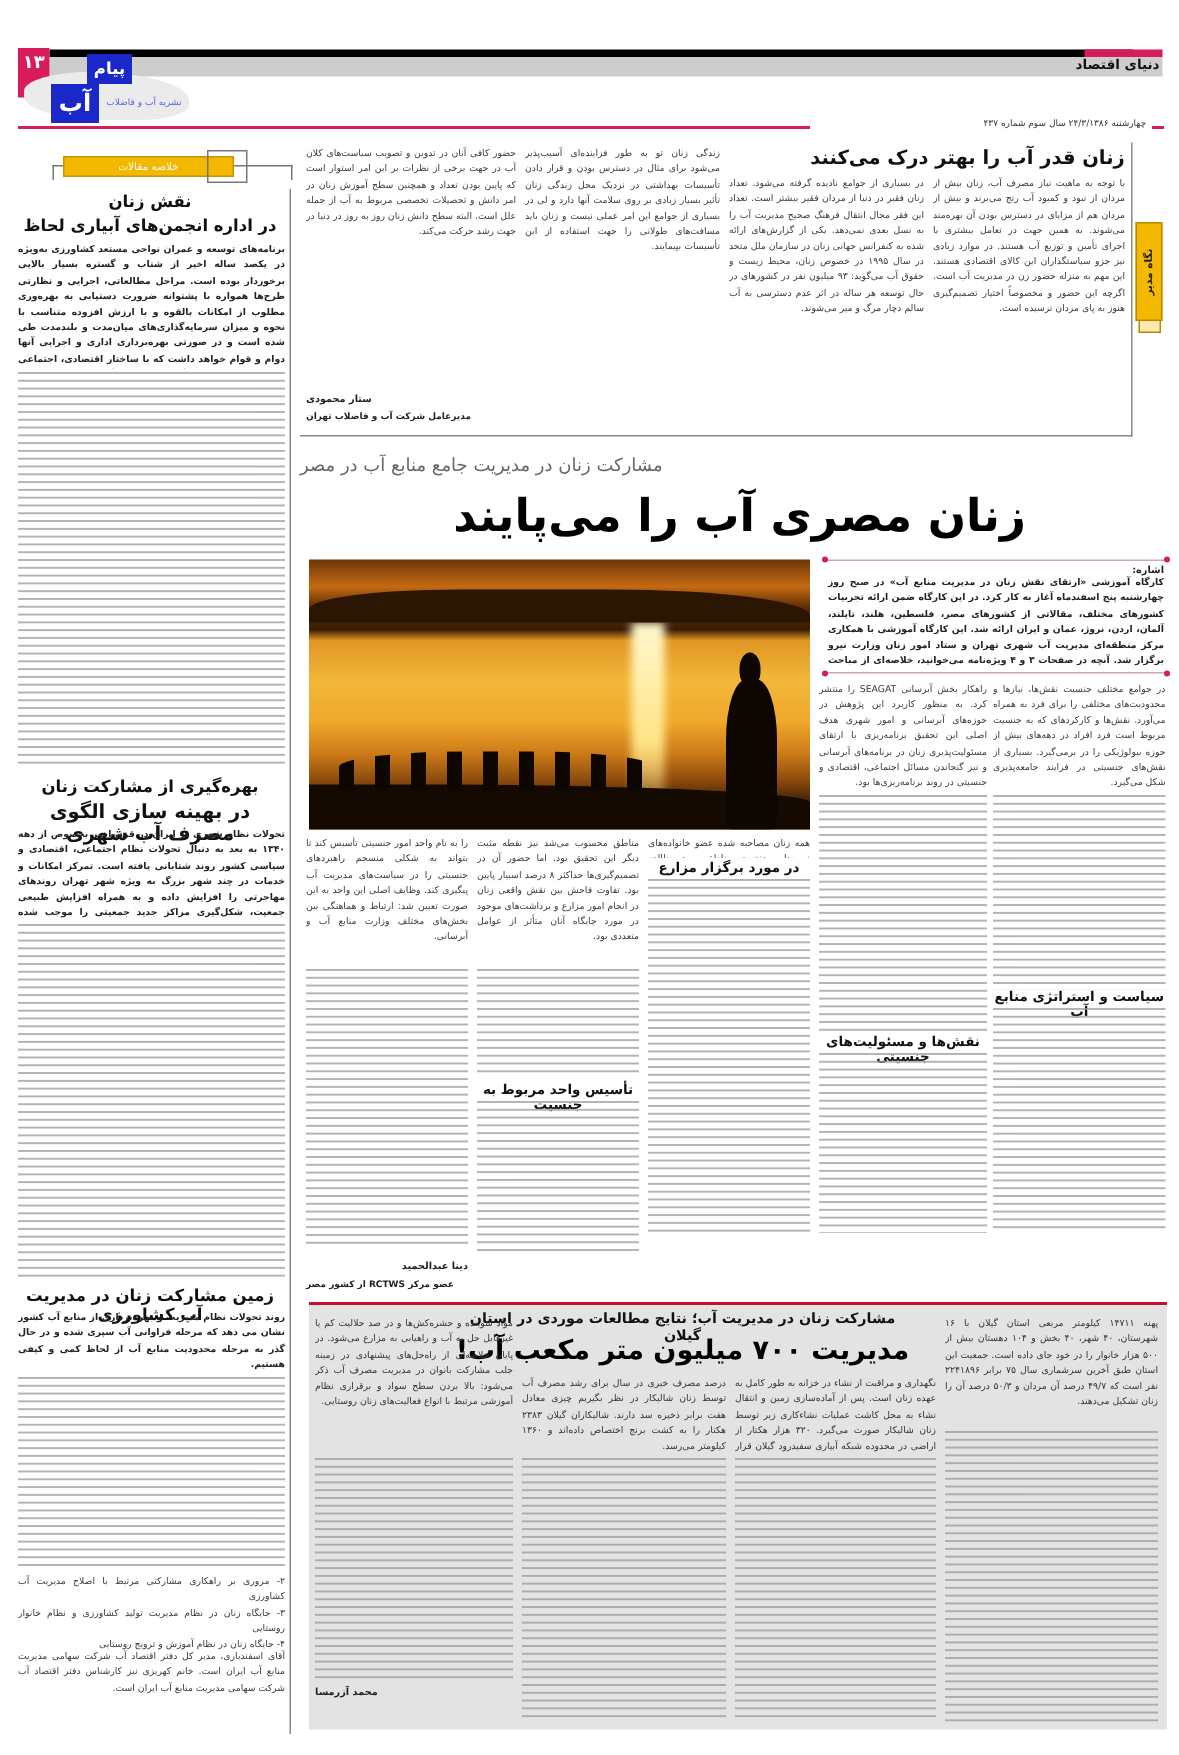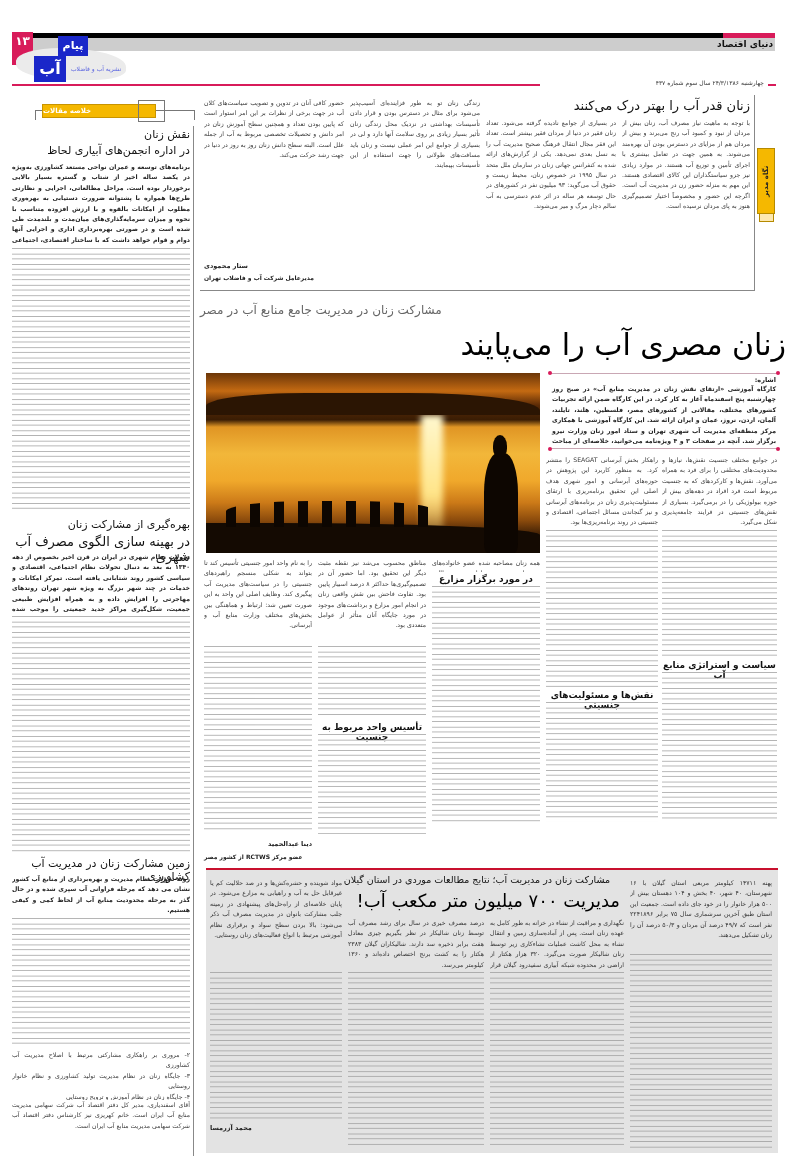--- a/index.html
+++ b/index.html
@@ -1,20 +1,20 @@
 <!DOCTYPE html>
 <html><head>
 <meta charset="utf-8">
 <style>
 *{box-sizing:border-box;margin:0;padding:0}
 body{width:786px;height:1170px;background:#fff;font-family:"DejaVu Sans",sans-serif;color:#222;position:relative;overflow:hidden}
 .abs{position:absolute}
 .txt{font-size:6.2px;line-height:10.4px;text-align:justify;direction:rtl;color:#3a3a3a;overflow:hidden}
 .fill{color:transparent;background:repeating-linear-gradient(180deg,#9a9a9a 0,#9a9a9a 1.2px,transparent 1.2px,transparent 5.2px);background-size:100% 10.4px;opacity:.75}
-.h{direction:rtl;font-weight:normal;color:#111}
+.h{direction:rtl;text-align:center;font-weight:bold;color:#111}
 .sub{direction:rtl;text-align:center;font-weight:bold;color:#111;font-size:9px}
 </style>
 </head>
 <body>
 
 <div class="abs" style="left:33px;top:33px;width:722px;height:5px;background:#000"></div>
 <div class="abs" style="left:723px;top:33px;width:52px;height:5px;background:#d81b5a"></div>
 <div class="abs" style="left:33px;top:38px;width:742px;height:13px;background:#cdcdcd"></div>
 <div class="abs" style="left:12px;top:32px;width:21px;height:33px;background:#d81b5a;color:#fff;font-size:12px;font-weight:bold;text-align:center;line-height:19px">۱۳</div>
 <div class="abs" style="left:14px;top:36px;width:120px;height:48px">
@@ -23,21 +23,21 @@
   <div class="abs" style="left:20px;top:20px;width:32px;height:26px;background:#1a27c9;color:#fff;font-size:16px;font-weight:bold;text-align:center;line-height:26px;direction:rtl">آب</div>
   <div class="abs" style="left:52px;top:28px;width:60px;height:18px;color:#5a64e0;font-size:6px;line-height:9px;direction:rtl;text-align:center">نشریه آب و فاضلاب</div>
 </div>
 <div class="abs" style="left:680px;top:38px;width:93px;height:13px;font-size:9px;font-weight:bold;text-align:right;direction:rtl;line-height:13px;color:#111">دنیای اقتصاد</div>
 <div class="abs" style="left:12px;top:84px;width:764px;height:2px;background:#d81b5a"></div>
 <div class="abs" style="left:540px;top:78px;width:228px;height:10px;background:#fff;font-size:6px;line-height:10px;text-align:right;direction:rtl;padding-right:4px;color:#333">چهارشنبه ۲۴/۳/۱۳۸۶ سال سوم شماره ۴۳۷</div>
 
 <div class="abs" style="left:35px;top:110px;width:160px;height:10px;border:1px solid #777;border-bottom:none"></div>
 <div class="abs" style="left:193px;top:126px;width:1px;height:1030px;background:#888"></div>
 <div class="abs" style="left:42px;top:104px;width:114px;height:14px;background:#f5b800;border:1px solid #c89400">
-  <span style="display:block;color:#fff;font-size:7px;font-weight:bold;text-align:left;line-height:12px;direction:rtl">خلاصه مقالات</span>
+  <span style="display:block;color:#fff;font-size:7px;font-weight:normal;text-align:center;line-height:12px;direction:rtl">خلاصه مقالات</span>
 </div>
 <div class="abs" style="left:138px;top:100px;width:27px;height:22px;border:1px solid #777"></div>
 
 <div class="abs h" style="left:10px;top:128px;width:180px;font-size:11px">نقش زنان</div>
 <div class="abs h" style="left:10px;top:144px;width:180px;font-size:11px">در اداره انجمن‌های آبیاری لحاظ</div>
 <div class="abs txt" style="left:12px;top:162px;width:178px;height:84px;font-weight:bold;color:#222">برنامه‌های توسعه و عمران نواحی مستعد کشاورزی به‌ویژه در یکصد ساله اخیر از شتاب و گستره بسیار بالایی برخوردار بوده است. مراحل مطالعاتی، اجرایی و نظارتی طرح‌ها همواره با پشتوانه ضرورت دستیابی به بهره‌وری مطلوب از امکانات بالقوه و با ارزش افزوده متناسب با نحوه و میزان سرمایه‌گذاری‌های میان‌مدت و بلندمدت طی شده است و در صورتی بهره‌برداری اداری و اجرایی آنها دوام و قوام خواهد داشت که با ساختار اقتصادی، اجتماعی و توسعه منطقه سازگاری داشته و گردش کار اصولی و روشنی برای جلب مشارکت‌های مردمی تدوین شده باشد.</div>
 <div class="abs txt fill" style="left:12px;top:248px;width:178px;height:262px">.</div>
 
 <div class="abs h" style="left:10px;top:518px;width:180px;font-size:11px">بهره‌گیری از مشارکت زنان</div>
 <div class="abs h" style="left:10px;top:534px;width:180px;font-size:13px">در بهینه سازی الگوی مصرف آب شهری</div>

